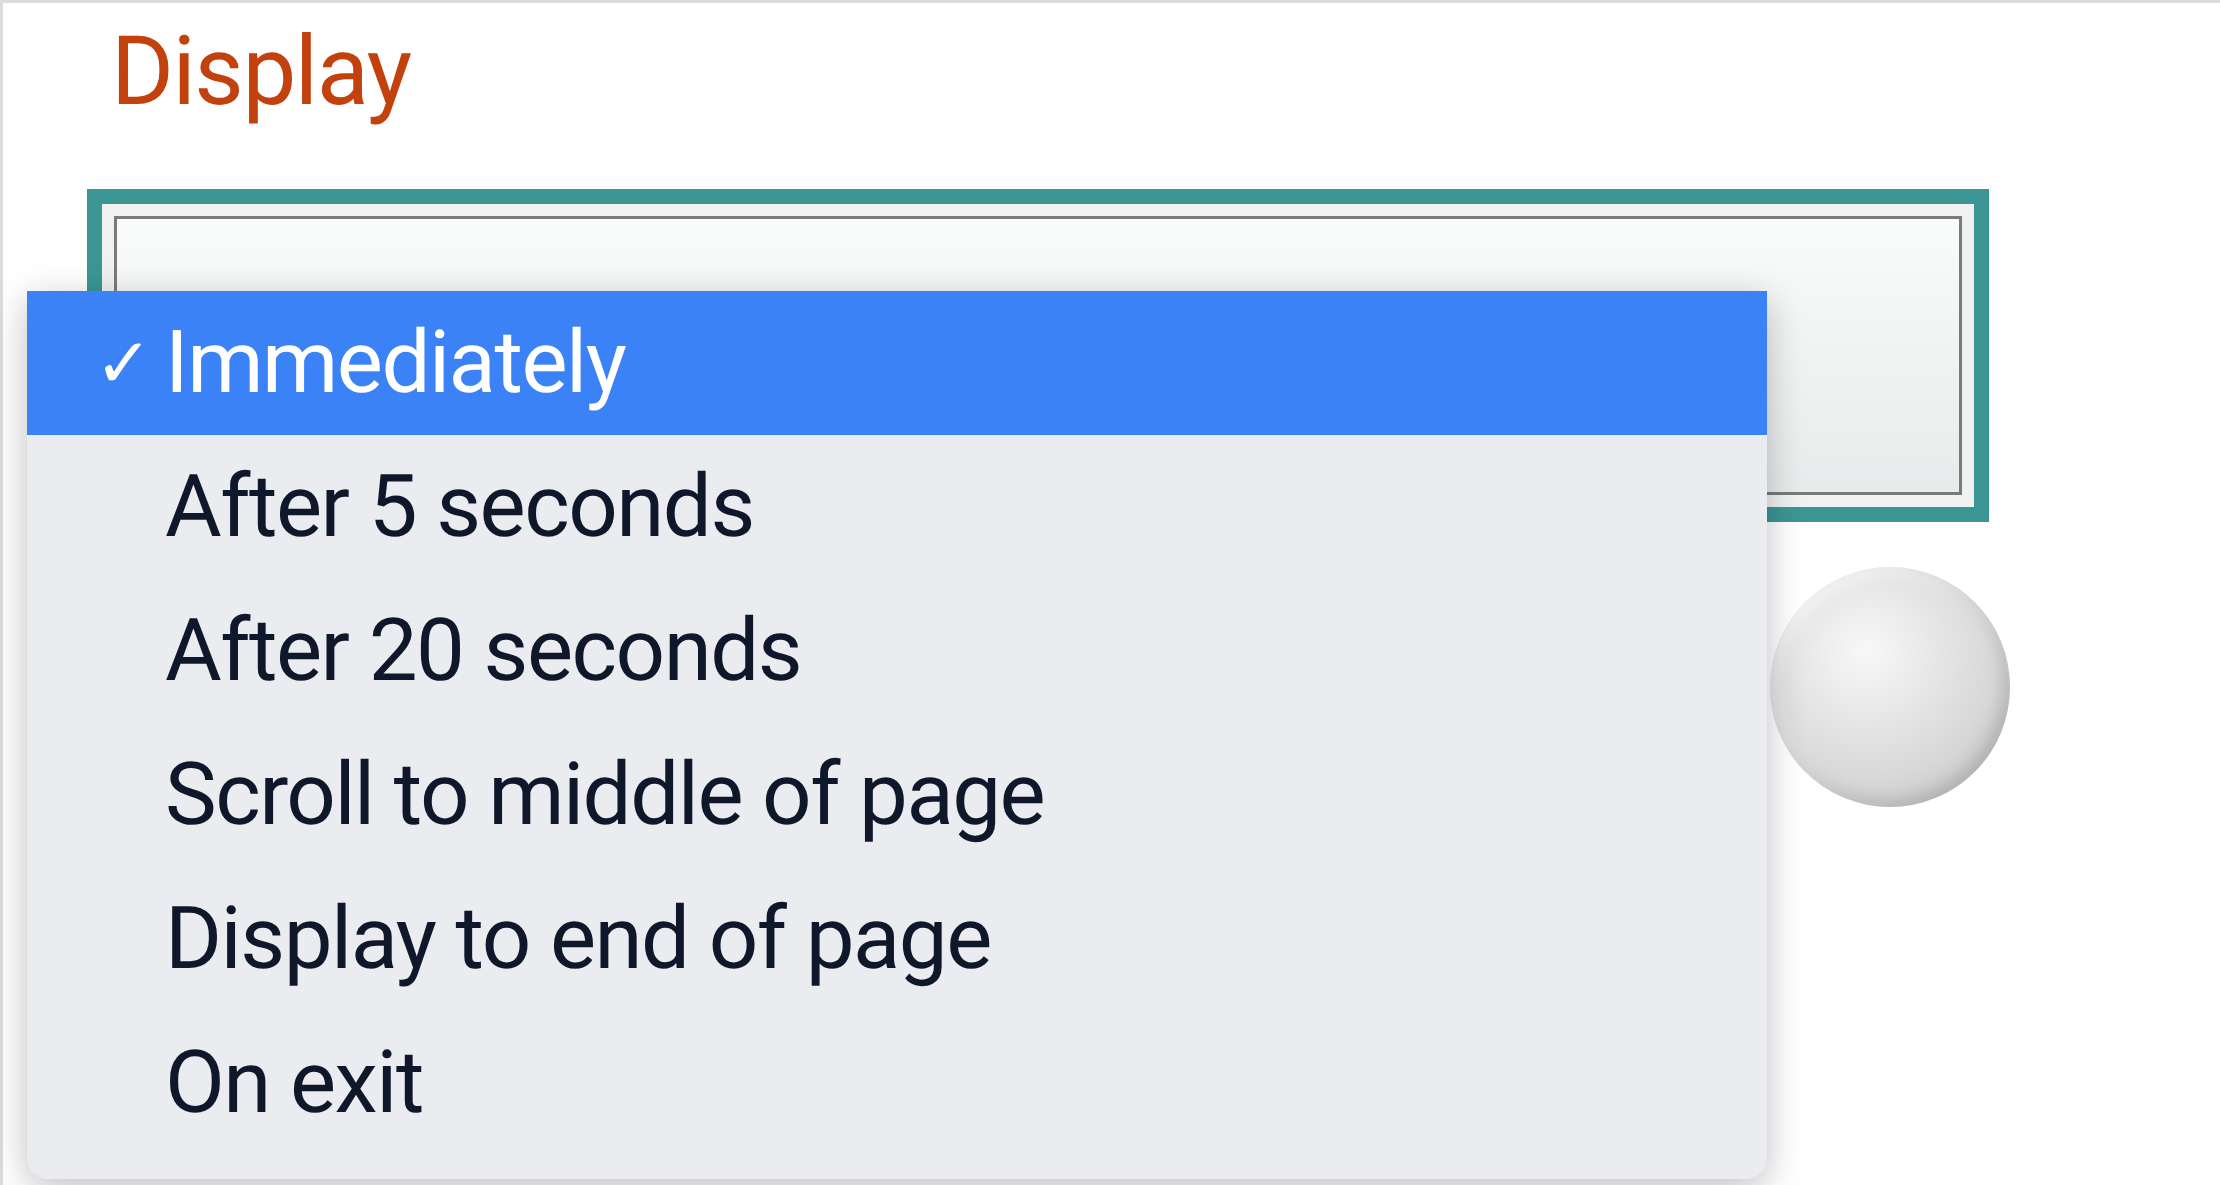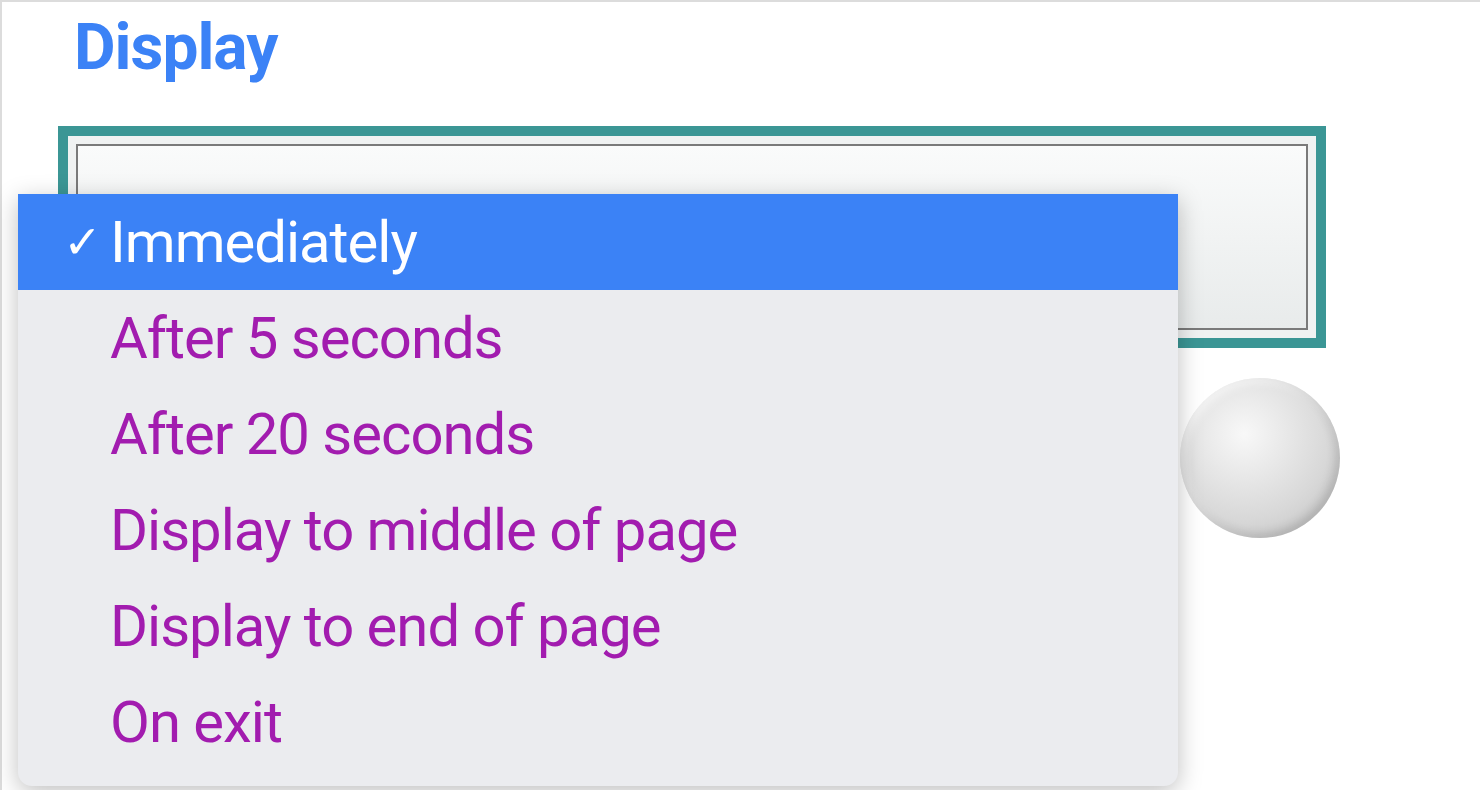--- a/index.html
+++ b/index.html
@@ -21,22 +21,22 @@
       position: relative;
       padding: 8px 0 0 0;
       width: 100%;
       height: 100%;
       border-left: 2px solid #dcdcdc;
       border-top: 2px solid #dcdcdc;
     }
     
     .label {
       font-size: 64px;
-      font-weight: 700;
-      color: #3b82f6;
+      font-weight: 400;
+      color: #c2410c;
       margin-left: 72px;
       margin-bottom: 30px;
       letter-spacing: -1px;
     }
     
     .select-box {
       position: absolute;
       top: 124px;
       left: 56px;
       width: 1268px;
@@ -80,21 +80,21 @@
       overflow: hidden;
       padding-bottom: 16px;
     }
     
     .dropdown-item {
       display: flex;
       align-items: center;
       height: 96px;
       padding-left: 36px;
       font-size: 58px;
-      color: #a21caf;
+      color: #0f172a;
       cursor: pointer;
       letter-spacing: -1px;
     }
     
     .dropdown-item.selected {
       background: #3b82f6;
       color: #fff;
     }
     
     .check-mark {
@@ -138,21 +138,21 @@
       <span class="item-label">After 5 seconds</span>
     </div>
 
     <div class="dropdown-item">
       <span class="check-mark">✓</span>
       <span class="item-label">After 20 seconds</span>
     </div>
 
     <div class="dropdown-item">
       <span class="check-mark">✓</span>
-      <span class="item-label">Display to middle of page</span>
+      <span class="item-label">Scroll to middle of page</span>
     </div>
 
     <div class="dropdown-item">
       <span class="check-mark">✓</span>
       <span class="item-label">Display to end of page</span>
     </div>
 
     <div class="dropdown-item">
       <span class="check-mark">✓</span>
       <span class="item-label">On exit</span>

